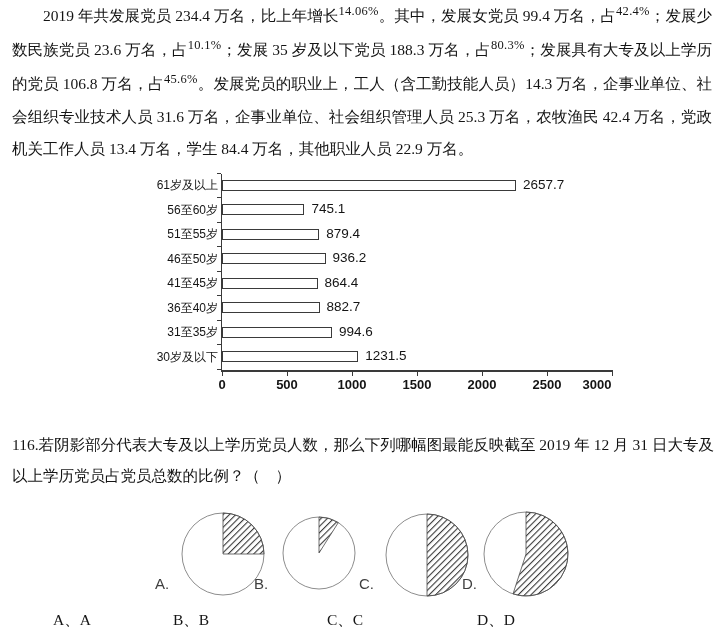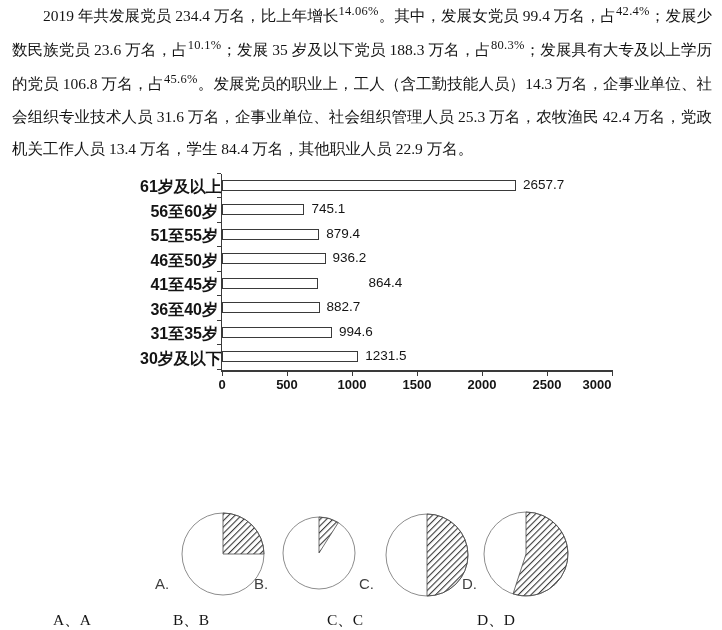--- a/index.html
+++ b/index.html
@@ -14,21 +14,21 @@
     position:absolute; left:12px; top:0px; width:700px; margin:0;
     font-size:15.5px; line-height:31.8px; text-indent:2em; text-align:justify;
   }
   .sup { font-size:12.5px; position:relative; top:-6px; letter-spacing:0.3px; }
 
   
   .chart {
     position:absolute; left:140px; top:172px; width:560px; height:252px;
     font-family:"Liberation Sans","DejaVu Sans",sans-serif;
   }
-  .row-label { position:absolute; width:78px; text-align:right; font-weight:bold; font-size:16px; white-space:nowrap; }
+  .row-label { position:absolute; width:78px; text-align:right; font-weight:normal; font-size:12px; white-space:nowrap; }
   .bar { position:absolute; background:#ffffff; border:1.5px solid #3a3a3a; box-sizing:border-box; }
   .bar-value { position:absolute; font-weight:normal; font-size:13.5px; white-space:nowrap; }
   .axis { position:absolute; background:#3a3a3a; }
   .tick { position:absolute; background:#3a3a3a; }
   .tick-label { position:absolute; width:50px; text-align:center; font-weight:bold; font-size:13px; }
   .caption {
     position:absolute; left:0; top:220px; width:540px; text-align:center;
     font-weight:bold; font-size:14.5px; white-space:nowrap;
   }
 
@@ -62,21 +62,21 @@
       <div class="bar" style="left: 82px; top: 32px; width: 82.4px; height: 11px; border-color: rgb(58, 58, 58); background: rgb(255, 255, 255);"></div>
       <div class="bar-value" style="left: 171.4px; top: 29px;">745.1</div>
       <div class="row-label" style="left: 0px; top: 54px;">51至55岁</div>
       <div class="bar" style="left: 82px; top: 56.5px; width: 97.3px; height: 11px; border-color: rgb(58, 58, 58); background: rgb(255, 255, 255);"></div>
       <div class="bar-value" style="left: 186.3px; top: 53.5px;">879.4</div>
       <div class="row-label" style="left: 0px; top: 78.5px;">46至50岁</div>
       <div class="bar" style="left: 82px; top: 81px; width: 103.5px; height: 11px; border-color: rgb(58, 58, 58); background: rgb(255, 255, 255);"></div>
       <div class="bar-value" style="left: 192.5px; top: 78px;">936.2</div>
       <div class="row-label" style="left: 0px; top: 103px;">41至45岁</div>
       <div class="bar" style="left: 82px; top: 105.5px; width: 95.6px; height: 11px; border-color: rgb(58, 58, 58); background: rgb(255, 255, 255);"></div>
-      <div class="bar-value" style="left: 184.6px; top: 102.5px; margin-left: 44px;">864.4</div>
+      <div class="bar-value" style="left: 184.6px; top: 102.5px;">864.4</div>
       <div class="row-label" style="left: 0px; top: 127.5px;">36至40岁</div>
       <div class="bar" style="left: 82px; top: 130px; width: 97.6px; height: 11px; border-color: rgb(58, 58, 58); background: rgb(255, 255, 255);"></div>
       <div class="bar-value" style="left: 186.6px; top: 127px;">882.7</div>
       <div class="row-label" style="left: 0px; top: 152px;">31至35岁</div>
       <div class="bar" style="left: 82px; top: 154.5px; width: 110px; height: 11px; border-color: rgb(58, 58, 58); background: rgb(255, 255, 255);"></div>
       <div class="bar-value" style="left: 199px; top: 151.5px; text-align: right;">994.6</div>
       <div class="row-label" style="left: 0px; top: 176.5px;">30岁及以下</div>
       <div class="bar" style="left: 82px; top: 179px; width: 136.2px; height: 11px; border-color: rgb(58, 58, 58); background: rgb(255, 255, 255);"></div>
       <div class="bar-value" style="left: 225.2px; top: 176px;">1231.5</div>
       <div class="axis" style="left: 80.5px; top: 2px; width: 1.5px; height: 196px;"></div>
@@ -99,20 +99,21 @@
       <div class="tick" style="left: 277px; top: 199.5px; width: 1px; height: 4px;"></div>
       <div class="tick-label" style="left: 252px; top: 205px;">1500</div>
       <div class="tick" style="left: 342px; top: 199.5px; width: 1px; height: 4px;"></div>
       <div class="tick-label" style="left: 317px; top: 205px;">2000</div>
       <div class="tick" style="left: 407px; top: 199.5px; width: 1px; height: 4px;"></div>
       <div class="tick-label" style="left: 382px; top: 205px;">2500</div>
       <div class="tick" style="left: 472px; top: 199.5px; width: 1px; height: 4px;"></div>
       <div class="tick-label" style="left: 432px; top: 205px;">3000</div>
     </div>
 
+  <p class="question">116.若阴影部分代表大专及以上学历党员人数，那么下列哪幅图最能反映截至 2019 年 12 月 31 日大专及以上学历党员占党员总数的比例？（　）</p>
 
   <div id="pies">
       <svg class="pies-svg" width="480" height="105" viewBox="120 495 480 105">
         <defs>
           <pattern id="hatch" width="4.5" height="4.5" patternUnits="userSpaceOnUse" patternTransform="rotate(45)">
             <line x1="0" y1="0" x2="0" y2="4.5" stroke="#383838" stroke-width="2.2"></line>
           </pattern>
         </defs>
         <circle cx="223" cy="549" r="41" fill="#ffffff" stroke="#8d8d8d" stroke-width="1"></circle>
         <path d="M 223 549 L 223 508 A 41 41 0 0 1 264.00 549.00 Z" fill="url(#hatch)" stroke="#4a4a4a" stroke-width="0.8"></path>

